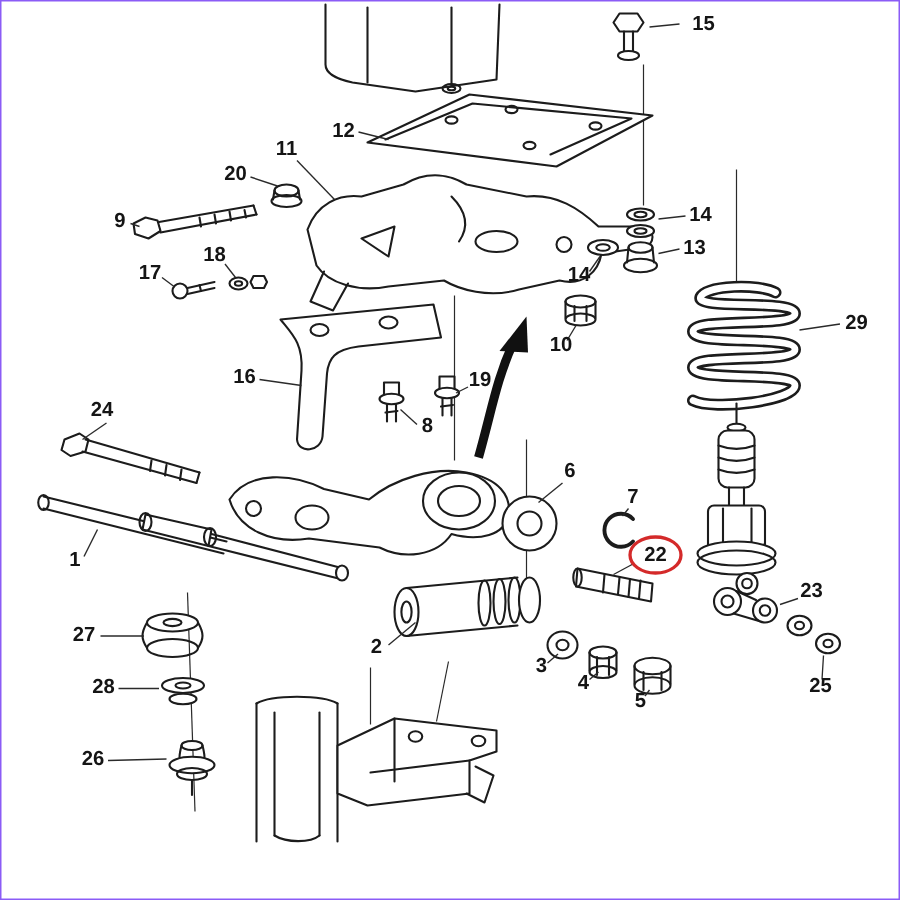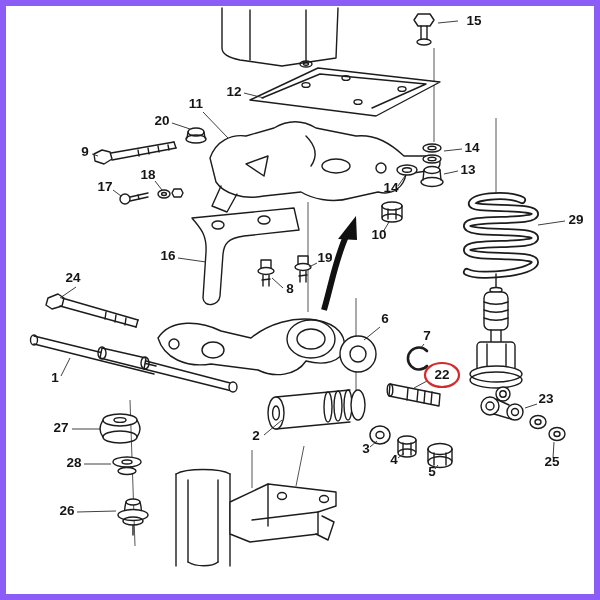--- a/index.html
+++ b/index.html
@@ -1,18 +1,18 @@
 <!DOCTYPE html>
 <html><head>
 <meta charset="utf-8">
 <style>
   html,body{margin:0;padding:0;background:#fff;}
   #stage{
     position:relative;width:600px;height:600px;background:#ffffff;
-    border:6px solid #8b5cf6;box-sizing:border-box;overflow:hidden;
+    border:1px solid #8b5cf6;box-sizing:border-box;overflow:hidden;
     font-family:"Liberation Sans", sans-serif;
   }
   svg{display:block;}
   .ink{stroke:#1c1c1c;fill:none;stroke-width:1.4;stroke-linecap:round;stroke-linejoin:round;}
   .ink-thin{stroke:#2a2a2a;fill:none;stroke-width:0.8;}
   .fill-white{fill:#ffffff;}
   .part-label{
     font:600 13.5px "Liberation Sans", sans-serif;
     fill:#151515;text-anchor:middle;
   }

